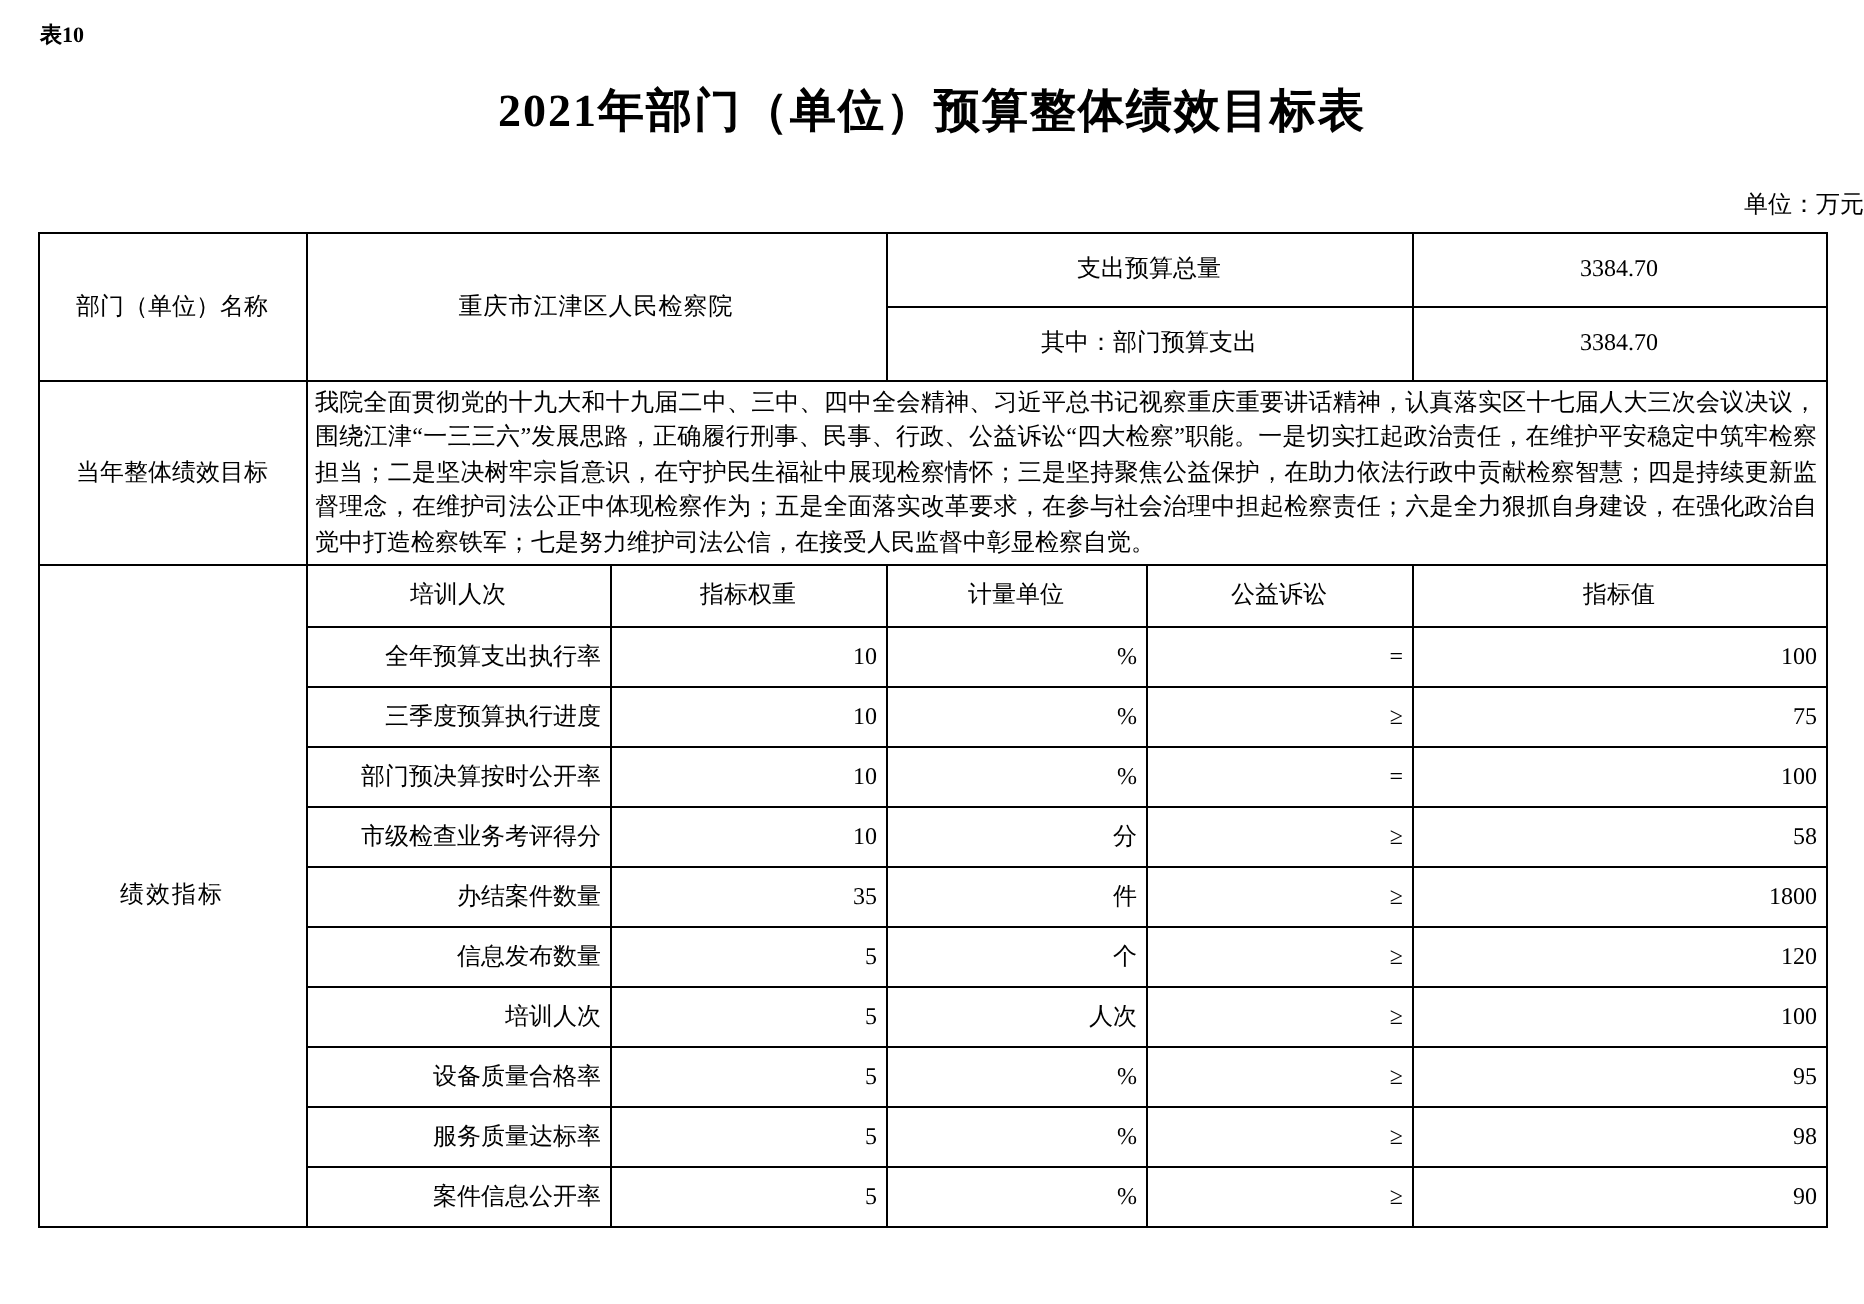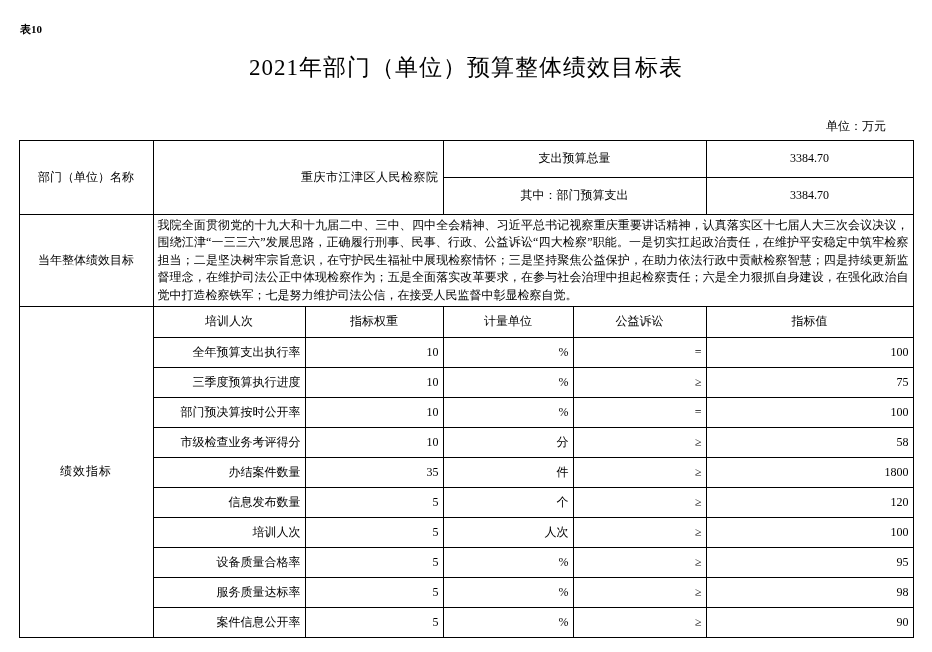--- a/index.html
+++ b/index.html
@@ -26,30 +26,29 @@
     position: absolute;
     left: 20px;
     top: 6px;
     font-size: 11px;
     font-weight: bold;
     font-family: "Liberation Serif", "DejaVu Serif", serif;
   }
   .doc-title {
     text-align: center;
     font-size: 23px;
-    font-weight: normal;
+    font-weight: bold;
     letter-spacing: 1px;
-    margin: 16px;
+    margin: 4px;
     padding-top: 36px;
     font-family: "Liberation Serif", "DejaVu Serif", serif;
   }
   .unit-line {
     text-align: right;
     font-size: 12px;
-    padding-right: 46px;
     padding-top: 19px;
     padding-bottom: 5px;
   }
   table.main {
     border-collapse: collapse;
     width: 894px;
     margin: 0 auto;
     table-layout: fixed;
   }
   table.main td {
@@ -57,21 +56,21 @@
     font-size: 12px;
     padding: 2px 4px;
     vertical-align: middle;
     line-height: 1.45;
   }
   .label-cell {
     text-align: center;
     font-size: 12.5px;
   }
   .dept-name-cell {
-    text-align: right;
+    text-align: center;
     font-size: 13.5px;
     letter-spacing: 0.5px;
   }
   .num-cell {
     text-align: center;
     font-size: 12.5px;
     margin-top: 48px;
   }
   .goal-cell {
     text-align: justify;

